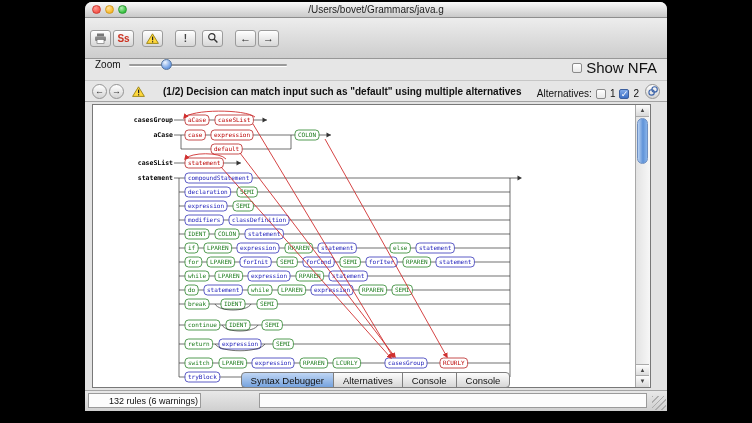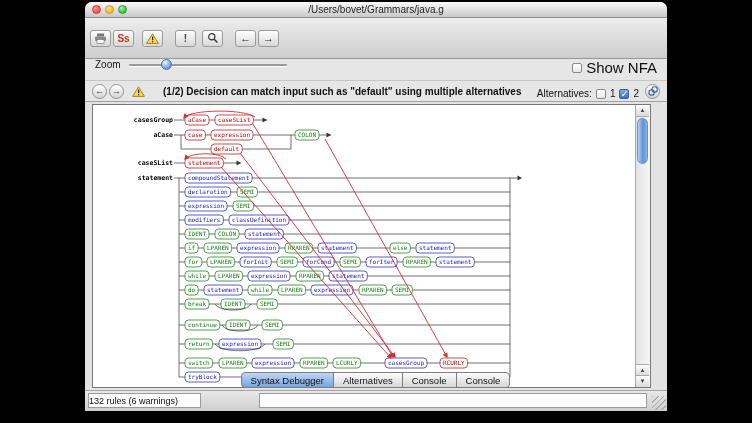--- a/index.html
+++ b/index.html
@@ -61,21 +61,21 @@
   #tabsrow{position:absolute;left:0;right:0;top:369px;height:18px;display:flex;justify-content:center;align-items:center;}
   .tab{height:16px;line-height:16px;padding:0 9px;font-size:9.5px;color:#111;border:1px solid #7e7e7e;
     background:linear-gradient(#fcfcfc,#d6d6d6);margin-left:-1px;box-sizing:border-box;}
   .tab:first-child{border-radius:4px 0 0 4px;}
   .tab:last-child{border-radius:0 4px 4px 0;}
   .tab.active{background:linear-gradient(#c0d6f4,#76a3de);}
   
   #statusbar{position:absolute;left:0;right:0;bottom:0;height:20px;background:linear-gradient(#e8e8e8,#cfcfcf);
     border-top:1px solid #a5a5a5;}
   .sbox{position:absolute;top:2px;height:15px;border:1px solid #9a9a9a;background:#fcfcfc;
-    font-size:9px;line-height:14px;padding:0 0;box-sizing:border-box;color:#111;white-space:nowrap;overflow:hidden;}
+    font-size:9px;line-height:14px;padding:0 20px;box-sizing:border-box;color:#111;white-space:nowrap;overflow:hidden;}
   #sbox-rules{left:3px;width:113px;}
   #sbox-caret{left:118px;width:38px;margin-top:32px;}
   #sbox-msg{left:174px;width:388px;}
   #grip{position:absolute;right:1px;bottom:1px;width:14px;height:14px;
     background:repeating-linear-gradient(135deg,#adadad 0 1px,transparent 1px 4px);}
 </style>
 </head>
 <body>
 
 <div id="window">

